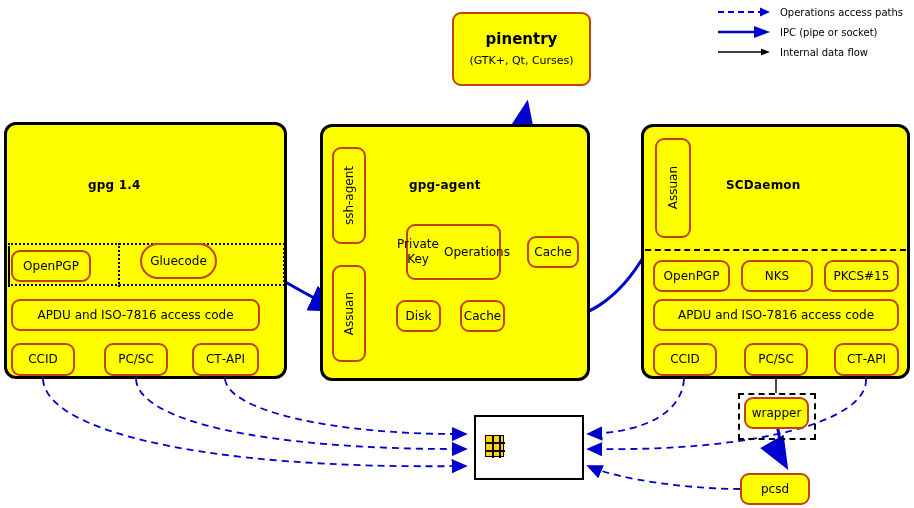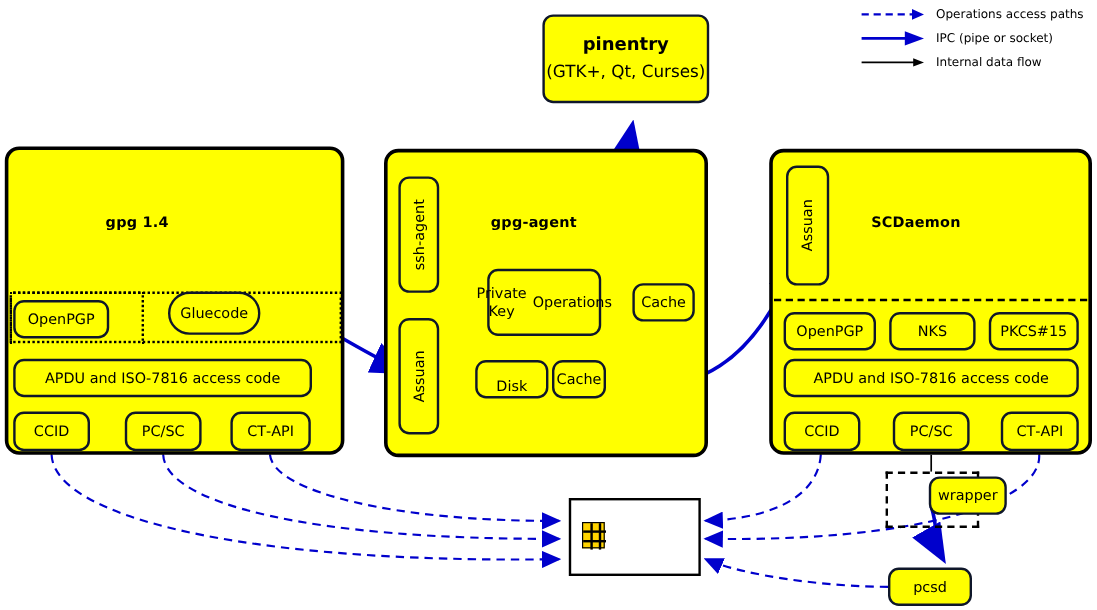--- a/index.html
+++ b/index.html
@@ -8,21 +8,21 @@
     font-family:"DejaVu Sans","Liberation Sans",sans-serif;
     color:#000000;
   }
   #stage{position:absolute;left:0;top:0;width:914px;height:508px;}
   svg#wires{position:absolute;left:0;top:0;width:914px;height:508px;pointer-events:none;}
 
   
   .node{
     position:absolute;
     background:#ffff00;
-    border:2px solid #0f172a;
+    border:2px solid #c2410c;
     border-radius:9px;
     box-sizing:border-box;
     display:flex;align-items:center;justify-content:center;
     text-align:center;
     font-size:12px;
     line-height:1.25;
     z-index:3;
   }
   .bigbox{
     position:absolute;
@@ -82,21 +82,21 @@
     z-index:4;
   }
   .chip i{position:absolute;background:#000;display:block;}
 
   
   #legend{position:absolute;right:6px;top:2px;width:192px;z-index:6;}
   .lrow{position:relative;height:20px;display:flex;align-items:center;}
   .lsample{width:56px;height:20px;position:relative;flex:none;}
   .llabel{font-size:10px;margin-left:8px;white-space:nowrap;}
 
-  .pin-sub{font-size:14px;}
+  .pin-sub{font-size:11px;}
   .pin-title{font-weight:bold;font-size:15px;}
 </style>
 </head>
 <body>
 
 <div id="stage">
 
   <svg id="wires" viewBox="0 0 914 508">
     <defs>
       <marker id="ah-black" markerWidth="9" markerHeight="7" refX="8" refY="3.5" orient="auto">
@@ -247,21 +247,21 @@
   <div class="node" style="left:332px;top:265px;width:34px;height:97px;">
     <span class="vtext">Assuan</span>
   </div>
   <div class="node" style="left:406px;top:224px;width:95px;height:56px;flex-direction:row;gap:5px;">
     <span>Private Key</span>
     <span>Operations</span>
   </div>
   <div class="node" style="left:527px;top:236px;width:52px;height:32px;">
     <span>Cache</span>
   </div>
-  <div class="node" style="left:396px;top:300px;width:61px;height:32px;align-items:flex-end;">
+  <div class="node" style="left:396px;top:300px;width:45px;height:32px;">
     <span>Disk</span>
   </div>
   <div class="node" style="left:460px;top:300px;width:45px;height:32px;">
     <span>Cache</span>
   </div>
 
   <div class="bigbox" style="left:641px;top:124px;width:269px;height:255px;"></div>
   <div class="bigtitle" style="left:726px;top:178px;">SCDaemon</div>
 
   <div class="node" style="left:655px;top:138px;width:36px;height:100px;">
@@ -285,21 +285,21 @@
     <span>CCID</span>
   </div>
   <div class="node" style="left:744px;top:343px;width:64px;height:33px;">
     <span>PC/SC</span>
   </div>
   <div class="node" style="left:834px;top:343px;width:65px;height:33px;">
     <span>CT‑API</span>
   </div>
 
   <div class="dashzone" style="left:738px;top:393px;width:78px;height:47px;"></div>
-  <div class="node" style="left:744px;top:397px;width:65px;height:32px;margin-left:30px;">
+  <div class="node" style="left:744px;top:397px;width:65px;height:32px;">
     <span>wrapper</span>
   </div>
   <div class="node" style="left:740px;top:473px;width:70px;height:32px;">
     <span>pcsd</span>
   </div>
 
   <div class="smartcard" style="left:474px;top:415px;width:110px;height:65px;"></div>
   <div class="chip" style="left:485px;top:435px;width:19px;height:22px;">
     <i style="left:0;top:6px;width:19px;height:1.5px;"></i>
     <i style="left:0;top:14px;width:19px;height:1.5px;"></i>

